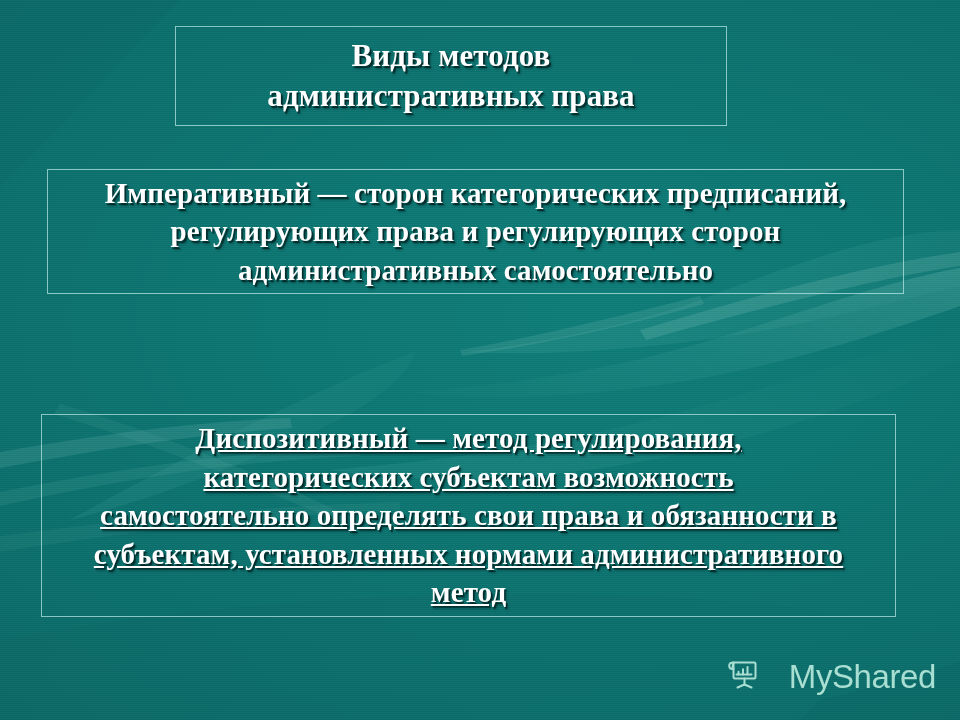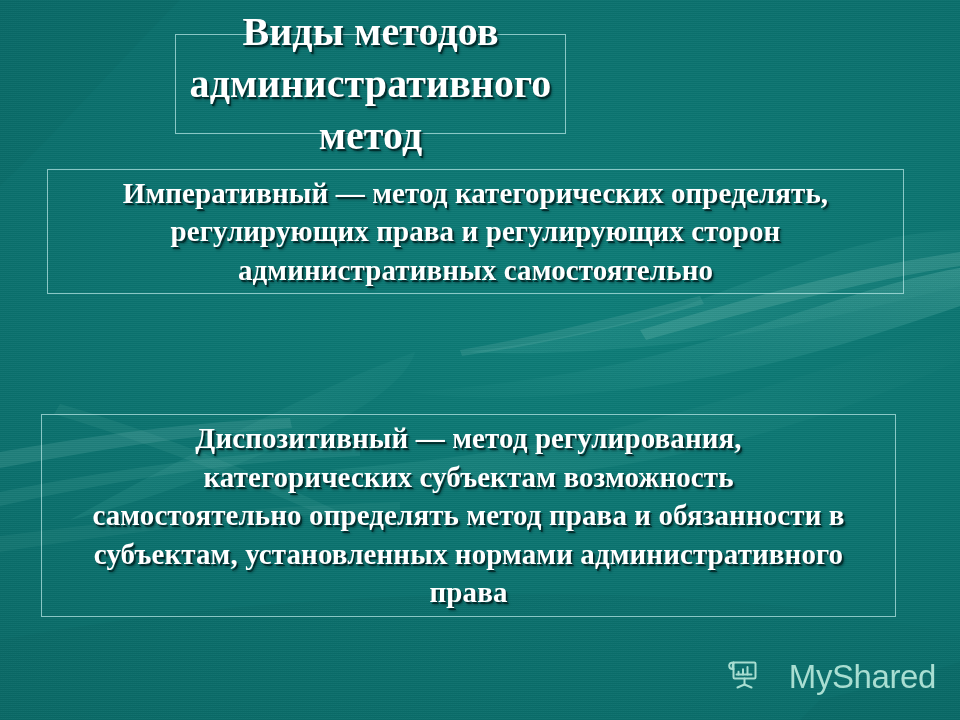--- a/index.html
+++ b/index.html
@@ -60,38 +60,39 @@
     color: #ffffff;
     text-shadow:
        1.6px 1.6px 0.6px rgba(0,38,38,0.80),
        2.4px 2.6px 2.2px rgba(0,28,30,0.45);
     font-weight: 700;
     letter-spacing: 0.1px;
   }
   .txtbox .inner { width: 100%; padding: 0 6px; box-sizing: border-box; }
 
   #title-box {
-    left: 175px; top: 34px;
-    width: 391px; height: 100px;
-    font-size: 40px;
+    left: 175px; top: 26px;
+    width: 552px; height: 100px;
+    font-size: 31px;
     line-height: 1.30;
   }
 
   #box-imperative {
     left: 47px; top: 169px;
     width: 857px; height: 125px;
     font-size: 29px;
     line-height: 1.32;
   }
 
   #box-dispositive {
     left: 41px; top: 414px;
     width: 855px; height: 203px;
     font-size: 29px;
     line-height: 1.33;
+    text-decoration: underline;
   }
 
   
   #watermark {
     position: absolute;
     z-index: 8;
     right: 24px;
     bottom: 22px;
     display: flex;
     align-items: center;
@@ -164,39 +165,39 @@
       <path d="M 0 0 L 180 0 C 120 60 60 130 0 186 Z" fill="#085e5c" opacity="0.16"></path>
       <path d="M 820 700 C 880 686 930 672 960 662 L 960 720 L 800 720 Z" fill="#085e5c" opacity="0.18"></path>
     </svg>
   </div>
 
   <div class="bg-scanlines"></div>
 
   <div id="title-box" class="txtbox">
     <div class="inner">
       <div>Виды методов</div>
-      <div>административного метод</div>
+      <div>административных права</div>
     </div>
   </div>
 
   <div id="box-imperative" class="txtbox">
     <div class="inner">
-      <div>Императивный — метод категорических определять,</div>
+      <div>Императивный — сторон категорических предписаний,</div>
       <div>регулирующих права и регулирующих сторон</div>
       <div>административных самостоятельно</div>
     </div>
   </div>
 
   <div id="box-dispositive" class="txtbox">
     <div class="inner">
       <div>Диспозитивный — метод регулирования,</div>
       <div>категорических субъектам возможность</div>
-      <div>самостоятельно определять метод права и обязанности в</div>
+      <div>самостоятельно определять свои права и обязанности в</div>
       <div>субъектам, установленных нормами административного</div>
-      <div>права</div>
+      <div>метод</div>
     </div>
   </div>
 
   <div id="watermark">
     <span class="wm-icon">
       <svg width="40" height="40" viewBox="0 0 40 40" xmlns="http://www.w3.org/2000/svg" aria-hidden="true">
         <g fill="none" stroke="#a9ded2" stroke-width="2" stroke-linecap="round" stroke-linejoin="round">
 
           <rect x="9.5" y="8.5" width="22" height="16" rx="1.2"></rect>
 

